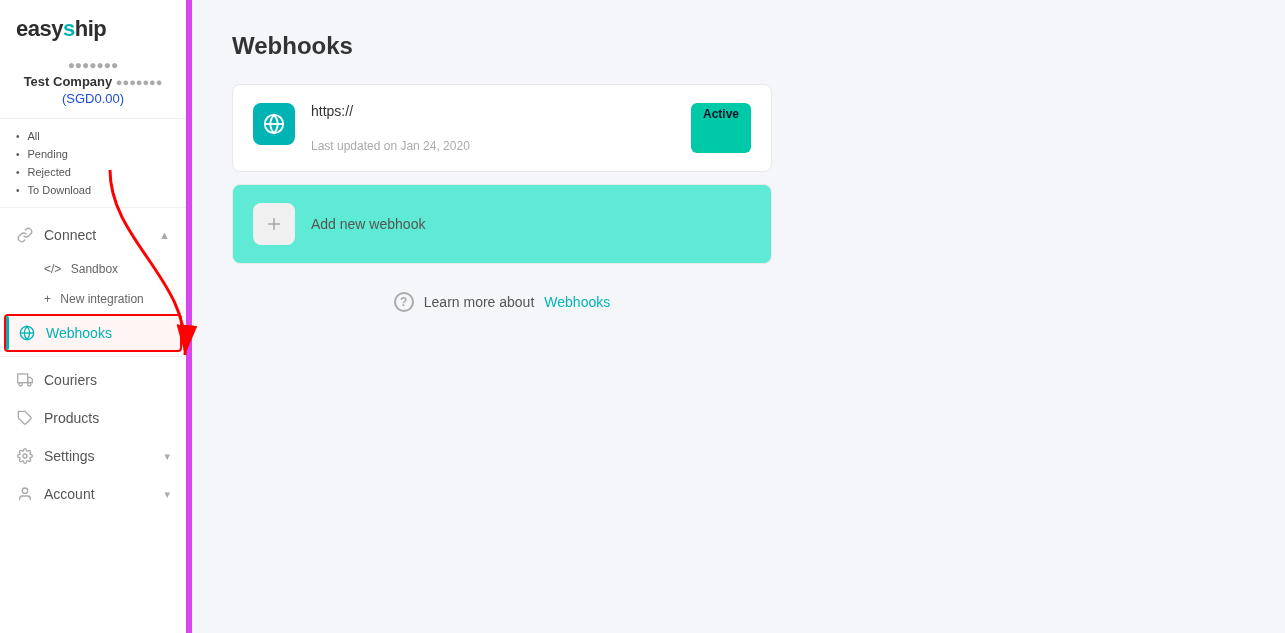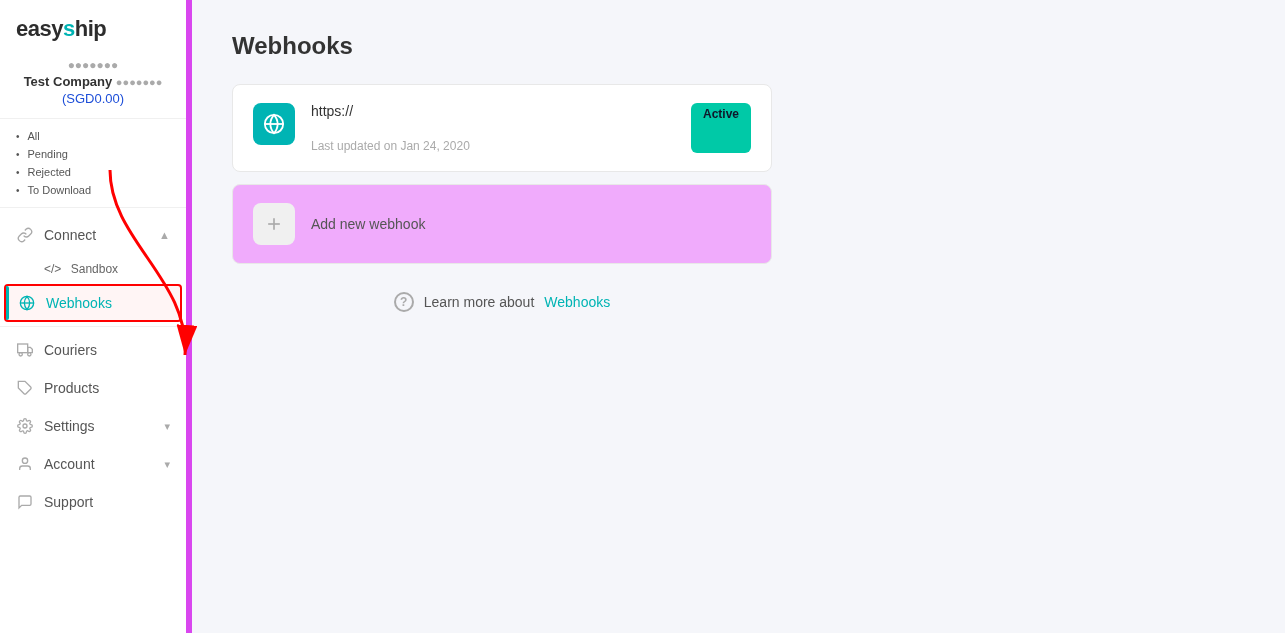--- a/index.html
+++ b/index.html
@@ -203,21 +203,21 @@
       background: #00c9a7;
       color: #0f172a;
       font-size: 12px;
       font-weight: 600;
       padding: 4px 12px;
       border-radius: 6px;
     }
 
     
     .add-webhook-card {
-      background: #f0abfc;
+      background: #5eead4;
       border-radius: 8px;
       border: 1px solid #e8e8e8;
       padding: 18px 20px;
       display: flex;
       align-items: center;
       gap: 16px;
       max-width: 540px;
       cursor: pointer;
     }
     .add-webhook-label {
@@ -302,20 +302,24 @@
       </div>
       <span class="nav-item-label">Connect</span>
       <span class="nav-item-chevron">▲</span>
     </div>
 
     <div class="nav-sub-item">
       <span style="margin-right:6px;">&lt;/&gt;</span>
       <span>Sandbox</span>
     </div>
 
+    <div class="nav-sub-item">
+      <span style="margin-right:6px;">+</span>
+      <span>New integration</span>
+    </div>
 
     <div class="nav-item active highlighted">
       <div class="nav-item-icon">
         <svg width="16" height="16" viewBox="0 0 24 24" fill="none" stroke="#00b4b4" stroke-width="2">
           <circle cx="12" cy="12" r="10"></circle>
           <line x1="2" y1="12" x2="22" y2="12"></line>
           <path d="M12 2a15.3 15.3 0 014 10 15.3 15.3 0 01-4 10 15.3 15.3 0 01-4-10 15.3 15.3 0 014-10z"></path>
         </svg>
       </div>
       <span class="nav-item-label">Webhooks</span>
@@ -360,28 +364,20 @@
       <div class="nav-item-icon">
         <svg width="16" height="16" viewBox="0 0 24 24" fill="none" stroke="#aaa" stroke-width="2">
           <path d="M20 21v-2a4 4 0 00-4-4H8a4 4 0 00-4 4v2"></path>
           <circle cx="12" cy="7" r="4"></circle>
         </svg>
       </div>
       <span class="nav-item-label">Account</span>
       <span class="nav-item-chevron">▾</span>
     </div>
 
-    <div class="nav-item">
-      <div class="nav-item-icon">
-        <svg width="16" height="16" viewBox="0 0 24 24" fill="none" stroke="#aaa" stroke-width="2">
-          <path d="M21 15a2 2 0 01-2 2H7l-4 4V5a2 2 0 012-2h14a2 2 0 012 2z"></path>
-        </svg>
-      </div>
-      <span class="nav-item-label">Support</span>
-    </div>
   </div>
 </nav>
 
 <div class="arrow-container">
   <svg class="arrow-svg" viewBox="0 0 180 220" xmlns="http://www.w3.org/2000/svg">
     <defs>
       <marker id="arrowhead" markerWidth="10" markerHeight="7" refX="10" refY="3.5" orient="auto">
         <polygon points="0 0, 10 3.5, 0 7" fill="red"></polygon>
       </marker>
     </defs>

